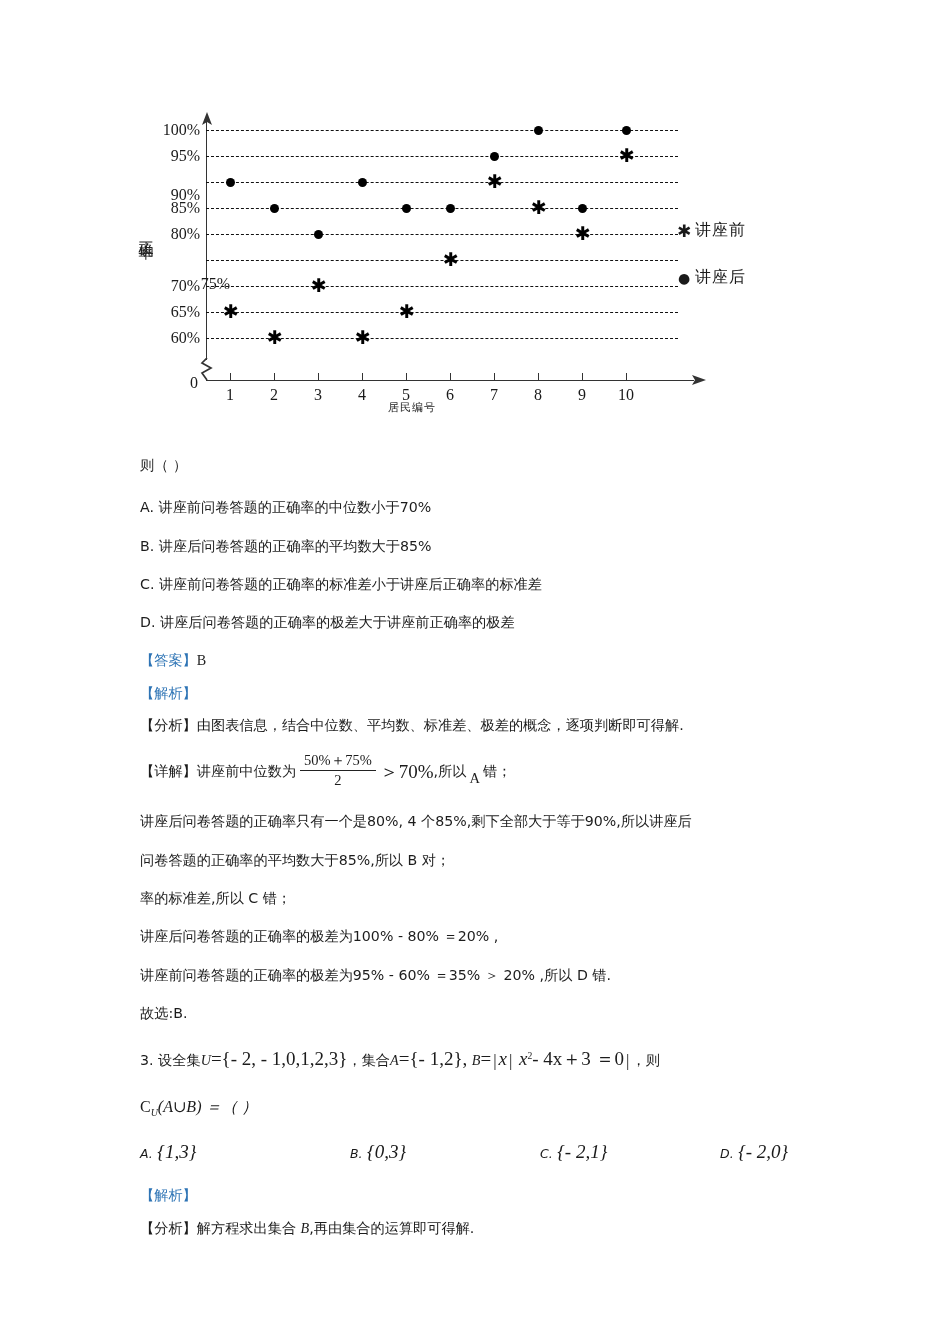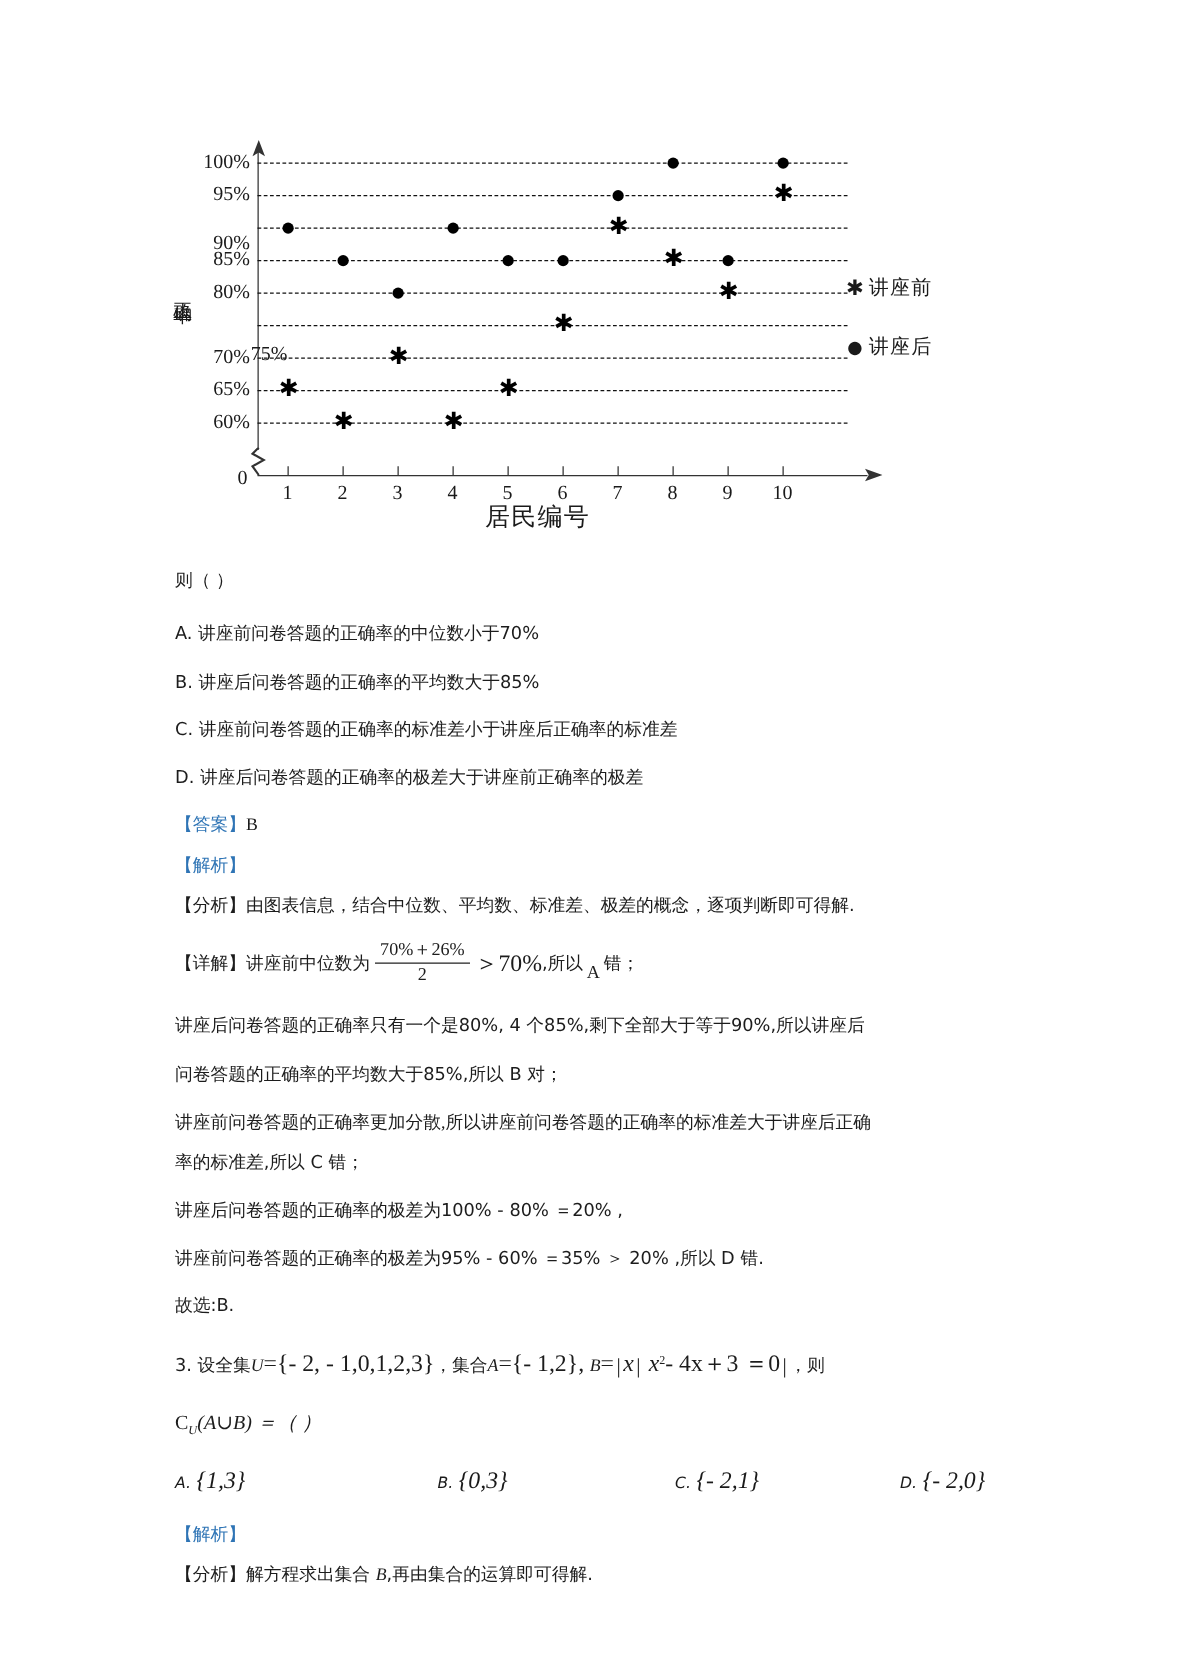--- a/index.html
+++ b/index.html
@@ -33,21 +33,21 @@
   .gridline{
     position:absolute;height:0;border-top:1.6px dashed #111;
   }
   .vaxis{position:absolute;width:0;border-left:1.7px solid #333;}
   .haxis{position:absolute;height:0;border-top:1.7px solid #333;}
   .tick{position:absolute;width:0;border-left:1.5px solid #333;height:7px;}
   .xnum{
     position:absolute;width:26px;text-align:center;font-size:16px;
   }
   .x-axis-title{
-    position:absolute;font-size:20px;letter-spacing:1px;
+    position:absolute;font-size:11px;letter-spacing:1px;
     font-family:"DejaVu Sans","Liberation Sans",sans-serif;
     white-space:nowrap;
   }
   .pt-dot{
     position:absolute;width:9px;height:9px;border-radius:50%;
     background:#000;
   }
   .pt-star{
     position:absolute;font-size:19px;line-height:9px;color:#000;
     width:14px;text-align:center;
@@ -226,33 +226,32 @@
     <div class="ln tight blue">【解析】</div>
 
     <div class="ln">
       <span>【分析】</span><span>由图表信息，结合中位数、平均数、标准差、极差的概念，逐项判断即可得解.</span>
     </div>
 
     <div class="ln detail-line loose" style="margin-top:4px;">
       <span>【详解】</span>
         <span>讲座前中位数为</span>
       <span class="frac">
-        <span class="top">70%＋26%</span>
+        <span class="top">50%＋75%</span>
         <span class="bar"></span>
         <span class="bot">2</span>
       </span>
       <span class="num">＞70%</span>
         <span>,所以</span>
       <span class="lowerA">A</span>
       <span>错；</span>
     </div>
 
     <div class="ln">讲座后问卷答题的正确率只有一个是80%, 4 个85%,剩下全部大于等于90%,所以讲座后</div>
     <div class="ln">问卷答题的正确率的平均数大于85%,所以 B 对；</div>
-    <div class="ln tight">讲座前问卷答题的正确率更加分散,所以讲座前问卷答题的正确率的标准差大于讲座后正确</div>
     <div class="ln">率的标准差,所以 C 错；</div>
     <div class="ln">讲座后问卷答题的正确率的极差为100% - 80% ＝20% ,</div>
     <div class="ln">讲座前问卷答题的正确率的极差为95% - 60% ＝35% ＞ 20% ,所以 D 错.</div>
     <div class="ln loose">故选:B.</div>
 
     <div class="ln loose">
       <span>3.</span>
       <span>设全集</span><span class="mathit">U</span><span class="num">={- 2, - 1,0,1,2,3}</span><span>，集合</span><span class="mathit">A</span><span class="num">={- 1,2},</span>
       <span class="mathit">B</span><span class="num">=</span><span class="setbar">|</span><span class="mathit num">x</span><span class="setbar">|</span>
       <span class="mathit num">x</span><span class="num sup">2</span><span class="num">- 4x＋3 ＝0</span><span class="setbar">|</span><span>，则</span>

